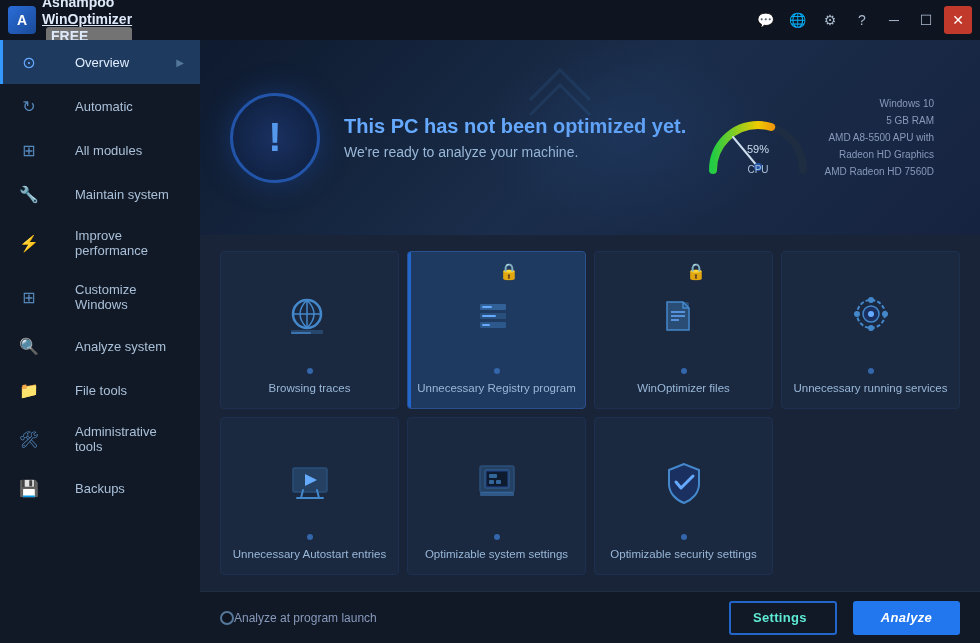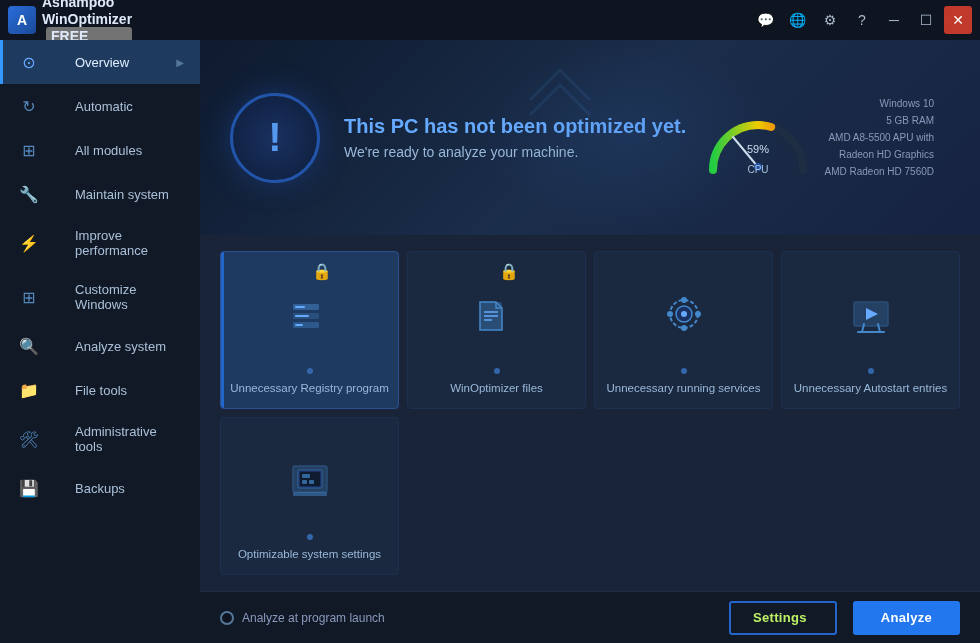--- a/index.html
+++ b/index.html
@@ -294,21 +294,21 @@
       display: flex;
       align-items: center;
       padding: 0 20px;
       gap: 16px;
       flex-shrink: 0;
       border-top: 1px solid #1e2d42;
     }
     .analyze-launch-row {
       display: flex;
       align-items: center;
-      gap: 8px;
+      gap: 0;
     }
     .checkbox-circle {
       width: 14px;
       height: 14px;
       border-radius: 50%;
       border: 2px solid #557799;
       background: #0e1520;
       flex-shrink: 0;
     }
     .analyze-launch-label {
@@ -322,38 +322,39 @@
       border: none;
       border-radius: 3px;
       font-size: 13px;
       font-weight: 600;
       cursor: pointer;
       letter-spacing: 0.3px;
     }
     .btn-settings {
       background: transparent;
       border: 2px solid #2266cc;
-      color: #bef264;
+      color: #5eead4;
       padding-left: 22px;
     }
     .btn-analyze {
       background: #2277ee;
       color: white;
+      font-style: italic;
     }
   </style>
 </head>
 <body>
 
 <div class="titlebar">
   <div class="titlebar-left">
     <div class="app-logo">
       <div class="logo-icon">A</div>
       <div class="app-name-top">
         <span>Ashampoo</span>
-        <span style="display:inline;">WinOptimizer</span>
+        <span style="display:inline;text-decoration:underline;">WinOptimizer</span>
         <span class="free-badge">FREE</span>
       </div>
     </div>
   </div>
   <div class="titlebar-controls">
     <div class="tb-icon" title="Chat">💬</div>
     <div class="tb-icon" title="Browser">🌐</div>
     <div class="tb-icon" title="Settings">⚙</div>
     <div class="tb-icon" title="Help">?</div>
     <div class="tb-icon tb-min">─</div>
@@ -457,20 +458,35 @@
             <div>Radeon HD Graphics</div>
             <div>AMD Radeon HD 7560D</div>
           </div>
         </div>
       </div>
     </div>
 
     <div class="tiles-section">
       <div class="tiles-grid">
 
+        <div class="tile">
+          <div class="tile-icon-area">
+            <svg width="50" height="44" viewBox="0 0 50 44">
+              <circle cx="22" cy="20" r="14" fill="none" stroke="#4488cc" stroke-width="2.5"></circle>
+              <line x1="8" y1="20" x2="36" y2="20" stroke="#4488cc" stroke-width="1.5"></line>
+              <path d="M22 6 Q29 13 29 20 Q29 27 22 34" fill="none" stroke="#4488cc" stroke-width="1.5"></path>
+              <path d="M22 6 Q15 13 15 20 Q15 27 22 34" fill="none" stroke="#4488cc" stroke-width="1.5"></path>
+              <line x1="22" y1="7" x2="22" y2="33" stroke="#4488cc" stroke-width="1.5"></line>
+              <rect x="6" y="36" width="32" height="4" rx="1" fill="#336699" opacity="0.5"></rect>
+              <rect x="6" y="38" width="20" height="2" rx="1" fill="#4488cc" opacity="0.7"></rect>
+            </svg>
+          </div>
+          <div class="tile-dot"></div>
+          <div class="tile-label">Browsing traces</div>
+        </div>
 
         <div class="tile active-tile">
           <div class="tile-accent-bar"></div>
           <div class="tile-icon-area" style="position:relative;">
             <svg width="50" height="44" viewBox="0 0 50 44">
               <rect x="8" y="10" width="26" height="6" rx="1" fill="#4488cc" opacity="0.5"></rect>
               <rect x="8" y="19" width="26" height="6" rx="1" fill="#336699" opacity="0.5"></rect>
               <rect x="8" y="28" width="26" height="6" rx="1" fill="#4488cc" opacity="0.4"></rect>
               <rect x="10" y="12" width="10" height="2" rx="1" fill="#66aaff"></rect>
               <rect x="10" y="21" width="14" height="2" rx="1" fill="#66aaff"></rect>
@@ -537,20 +553,30 @@
               <rect x="15" y="12" width="20" height="14" rx="1" fill="#0e1a2e"></rect>
               <rect x="17" y="14" width="8" height="4" rx="1" fill="#336699"></rect>
               <rect x="17" y="20" width="5" height="4" rx="1" fill="#336699"></rect>
               <rect x="24" y="20" width="5" height="4" rx="1" fill="#4488cc" opacity="0.7"></rect>
             </svg>
           </div>
           <div class="tile-dot"></div>
           <div class="tile-label">Optimizable system settings</div>
         </div>
 
+        <div class="tile">
+          <div class="tile-icon-area">
+            <svg width="50" height="44" viewBox="0 0 50 44">
+              <path d="M25 4 L10 10 L10 24 C10 33 17 40 25 43 C33 40 40 33 40 24 L40 10 Z" fill="#1a3060" stroke="#4488cc" stroke-width="2"></path>
+              <path d="M17 22 L22 28 L34 16" fill="none" stroke="#66aaff" stroke-width="3" stroke-linecap="round" stroke-linejoin="round"></path>
+            </svg>
+          </div>
+          <div class="tile-dot"></div>
+          <div class="tile-label">Optimizable security settings</div>
+        </div>
 
       </div>
     </div>
 
     <div class="bottom-bar">
       <div class="analyze-launch-row">
         <div class="checkbox-circle"></div>
         <span class="analyze-launch-label">Analyze at program launch</span>
       </div>
       <div class="spacer"></div>

